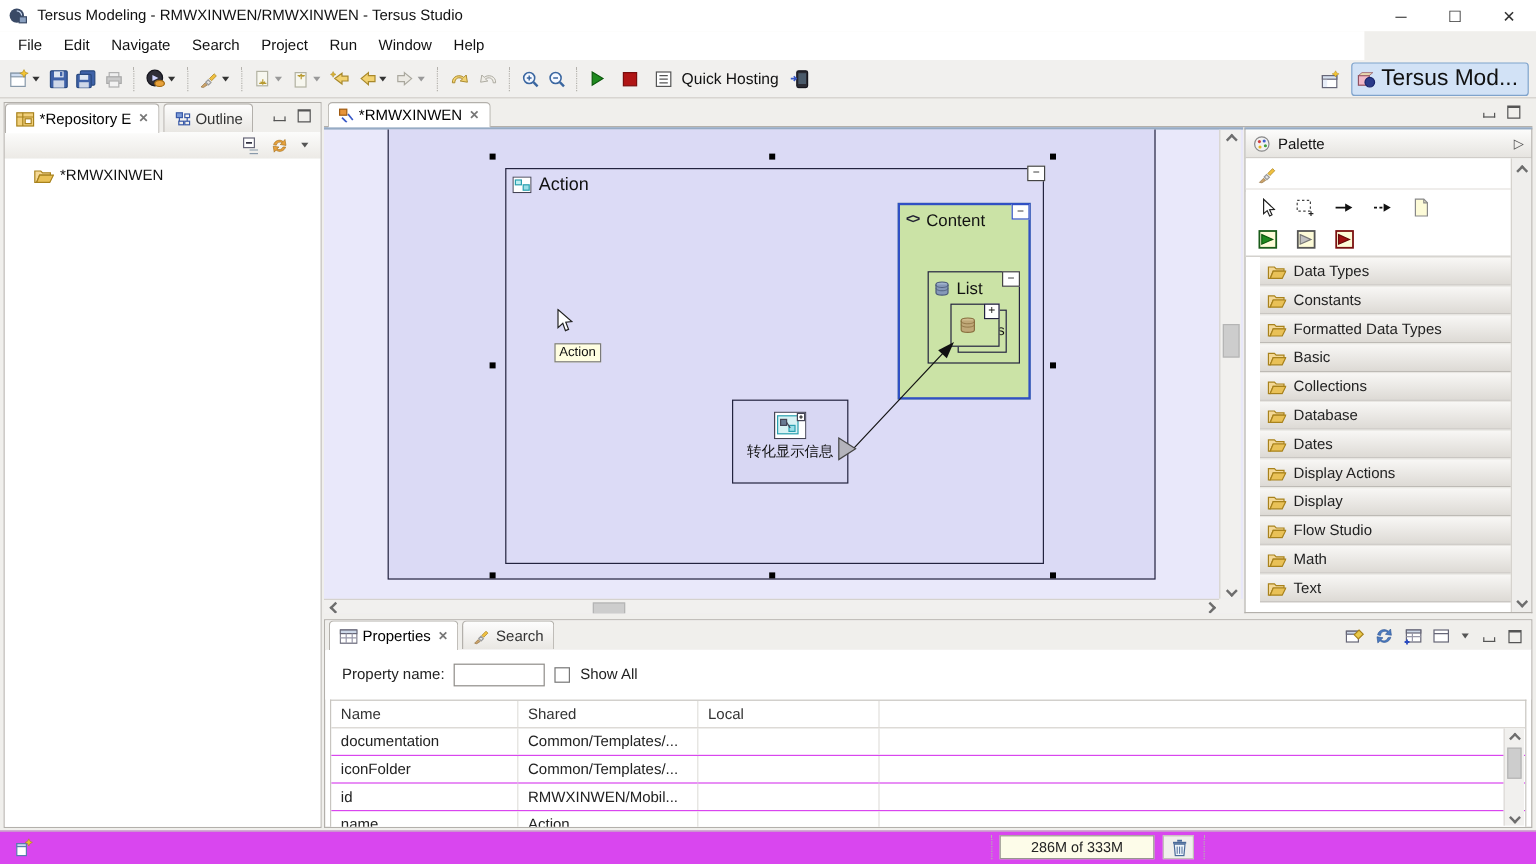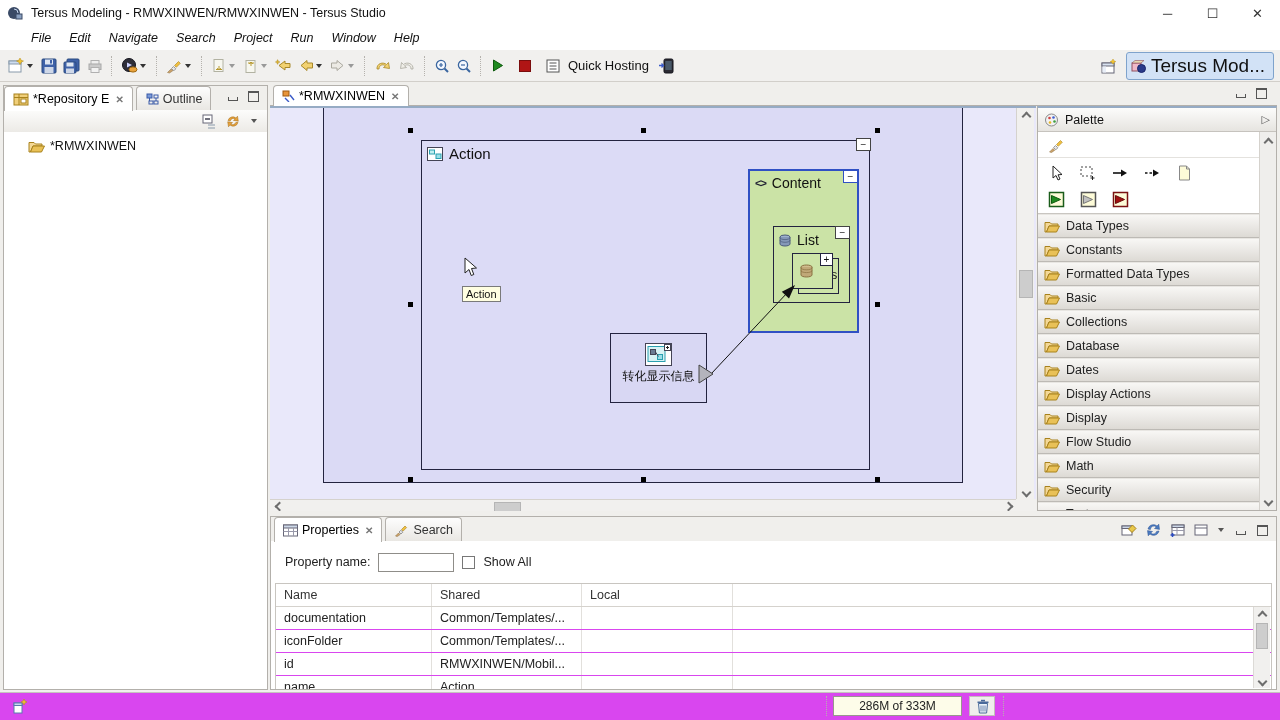--- a/index.html
+++ b/index.html
@@ -6,21 +6,21 @@
   #screen{position:relative;width:1280px;height:720px;background:#f0efec;overflow:hidden;
     font-family:"Liberation Sans",sans-serif;font-size:12.5px;color:#222;cursor:default;}
   .abs{position:absolute;}
   .icon{display:inline-flex;align-items:center;justify-content:center;flex:none;}
 
   
   #titlebar{left:0;top:0;width:1280px;height:26px;background:#ffffff;display:flex;align-items:center;}
   #title-text{margin-left:8px;font-size:12.5px;color:#111;}
   .win-ctrls{position:absolute;right:0;top:0;height:26px;display:flex;}
   .win-btn{width:45px;height:26px;display:flex;align-items:center;justify-content:center;font-size:13px;color:#333;}
-  #menubar{left:0;top:26px;width:1280px;height:24px;background:#ffffff;display:flex;align-items:center;padding-left:22px;box-sizing:border-box;font-style:italic;}
+  #menubar{left:0;top:26px;width:1137px;height:24px;background:#ffffff;display:flex;align-items:center;padding-left:6px;box-sizing:border-box;}
   .menu-item{padding:3px 9px;color:#111;}
   #toolbar{left:0;top:50px;width:1280px;height:32px;background:#f1f0ee;border-bottom:1px solid #d2cfca;display:flex;align-items:center;padding-left:4px;box-sizing:border-box;}
   .tbtn{height:24px;display:flex;align-items:center;padding:0 2px;margin:0 1px;border-radius:2px;}
   .dd{width:0;height:0;border-left:3px solid transparent;border-right:3px solid transparent;border-top:4px solid #333;margin:0 2px;}
   .dd.dis{border-top-color:#999;}
   .tsep{width:1px;height:20px;border-left:1px dotted #b5b2ad;margin:0 5px;}
   #qh-label{margin:0 6px 0 4px;color:#111;font-size:13px;}
   #persp{position:absolute;right:6px;top:52px;display:flex;align-items:center;}
   #persp-btn{display:flex;align-items:center;gap:4px;background:#d2e2f6;border:1px solid #7fa3cc;border-radius:3px;padding:2px 8px 2px 4px;margin-left:8px;font-size:19px;color:#111;}
 
@@ -75,21 +75,21 @@
   .chev.right{transform:rotate(-45deg);}
   .sb-btn{position:absolute;width:16px;height:14px;display:flex;align-items:center;justify-content:center;}
 
   
   #palette{left:1037px;top:106px;width:240px;height:405px;border:1px solid #b3b0ab;border-top:2px solid #96abc4;background:#fff;box-sizing:border-box;overflow:hidden;}
   #palette-header{position:absolute;left:0;top:0;right:0;height:24px;background:linear-gradient(#fcfcfb,#e6e4e0);border-bottom:1px solid #c6c3be;display:flex;align-items:center;gap:6px;padding:0 6px;box-sizing:border-box;}
   #palette-title{color:#111;}
   #palette-pin{position:absolute;right:6px;top:5px;color:#555;font-size:11px;}
   .pal-row{position:absolute;left:0;width:221px;display:flex;align-items:center;gap:10px;padding-left:7px;box-sizing:border-box;background:#fff;}
   .pal-tool{width:22px;height:20px;display:flex;align-items:center;justify-content:center;}
-  #pal-cats{position:absolute;left:0;top:106px;width:221px;}
+  #pal-cats{position:absolute;left:12px;top:106px;width:221px;}
   .pal-cat{height:22px;border-top:1px solid #e8e6e2;border-bottom:1px solid #bdbab5;background:linear-gradient(#f8f7f5,#dddad5);display:flex;align-items:center;gap:6px;padding-left:6px;color:#222;font-size:12.5px;}
   #pal-sb{left:221px;top:24px;width:17px;height:380px;border-left:1px solid #d5d2cd;background:#efeeec;position:absolute;}
 
   
   #props{left:270px;top:516px;width:1007px;height:174px;}
   #props-toolbar-icons{position:absolute;right:6px;top:5px;display:flex;align-items:center;gap:7px;}
   #filter-row{position:absolute;left:0;top:24px;right:0;height:42px;background:#fff;display:flex;align-items:center;padding-left:14px;gap:8px;}
   #prop-name-input{width:70px;height:17px;border:1px solid #8f8d89;font-size:12px;padding:0 2px;}
   #showall-box{width:11px;height:11px;border:1px solid #777;background:#fff;}
   #prop-table{position:absolute;left:4px;top:66px;right:4px;bottom:0;border:1px solid #c8c5c0;border-bottom:none;background:#fff;overflow:hidden;}
@@ -661,29 +661,20 @@
     </span>
     <span>Math</span>
   </div>
         <div class="pal-cat">
     <span class="icon">
       <svg width="16" height="13">
               <path d="M1 2.5h5l1.5 1.5H14v2H5L2.5 12H1z" fill="#f4d896" stroke="#a8821c"></path>
               <path d="M5 6h10.5L12.5 12H2.5z" fill="#e9c157" stroke="#a8821c"></path>
             </svg>
     </span>
-    <span>Security</span>
-  </div>
-        <div class="pal-cat">
-    <span class="icon">
-      <svg width="16" height="13">
-              <path d="M1 2.5h5l1.5 1.5H14v2H5L2.5 12H1z" fill="#f4d896" stroke="#a8821c"></path>
-              <path d="M5 6h10.5L12.5 12H2.5z" fill="#e9c157" stroke="#a8821c"></path>
-            </svg>
-    </span>
     <span>Text</span>
   </div>
       </div>
     <div id="pal-sb">
       <span class="sb-btn" style="top:2px;left:0">
           <i class="chev up"></i>
         </span>
       <span class="sb-btn" style="bottom:4px;left:0">
           <i class="chev down"></i>
         </span>

